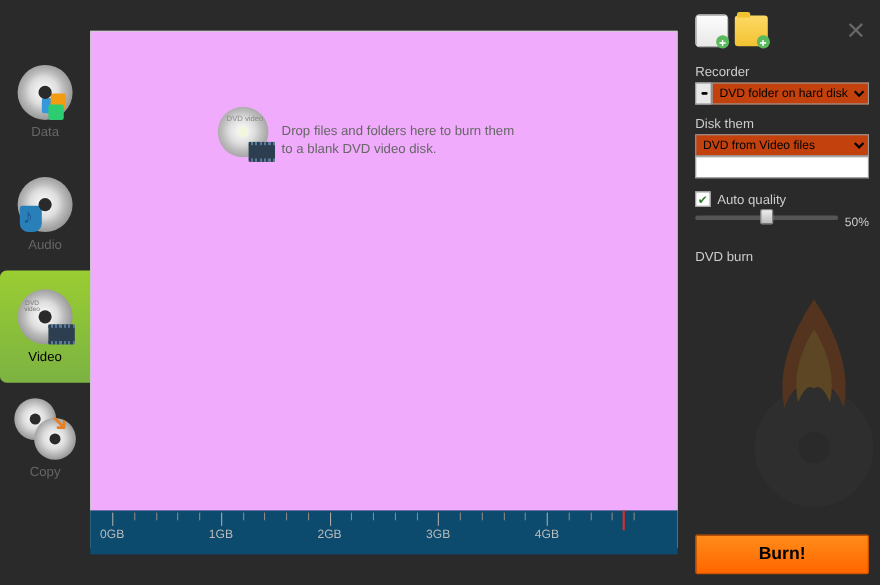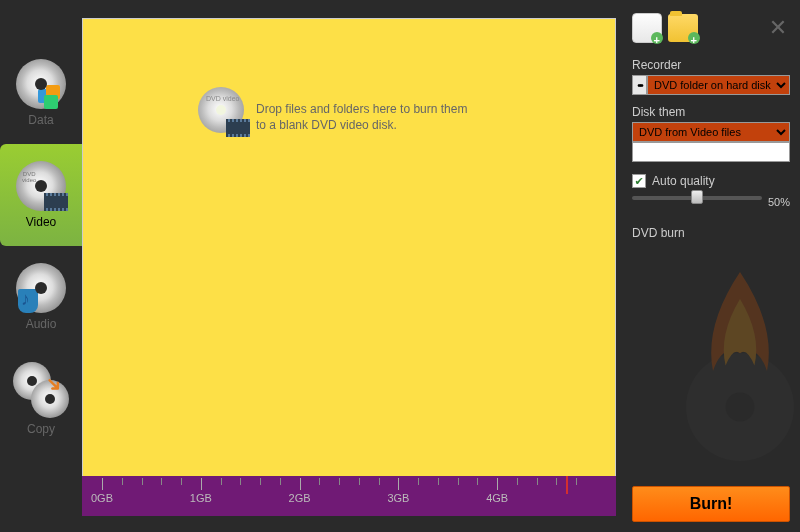--- a/index.html
+++ b/index.html
@@ -25,29 +25,29 @@
 .video-overlay::before { top: 0; }
 .video-overlay::after { bottom: 0; }
 .copy-pair { position: relative; width: 56px; height: 56px; }
 .copy-disc { width: 38px; height: 38px; border-radius: 50%; background: radial-gradient(circle at 48% 48%, #fff 0%, #ddd 35%, #999 70%, #666 100%); position: absolute; }
 .copy-disc::after { content: ''; width: 10px; height: 10px; border-radius: 50%; background: #2a2a2a; position: absolute; top: 14px; left: 14px; }
 .cd1 { top: 0; left: 0; }
 .cd2 { bottom: 0; right: 0; }
 .copy-arrow { position: absolute; top: 10px; right: 6px; color: #e67e22; font-size: 20px; transform: rotate(45deg); }
 
 
-.main { position: absolute; left: 82px; top: 18px; width: 534px; height: 470px; background: #fde047; border: 1px solid #ccc; }
+.main { position: absolute; left: 82px; top: 28px; width: 534px; height: 470px; background: #f0abfc; border: 1px solid #ccc; }
 .drop-hint { position: absolute; left: 115px; top: 68px; display: flex; align-items: flex-start; }
 .drop-hint-text { color: #666; font-size: 12px; line-height: 16px; margin-left: 12px; margin-top: 14px; }
 .hint-disc { width: 46px; height: 46px; border-radius: 50%; background: radial-gradient(circle at 48% 48%, #fff 0%, #ddd 35%, #bbb 55%, #999 80%); position: relative; display: flex; align-items: center; justify-content: center; }
 .hint-disc::after { content: ''; width: 10px; height: 10px; border-radius: 50%; background: #f2f6df; position: absolute; }
 .hint-dvd-text { position: absolute; font-size: 7px; color: #888; top: 8px; left: 8px; }
 
 
-.ruler { position: absolute; left: 82px; top: 476px; width: 534px; height: 40px; background: #701a75; }
+.ruler { position: absolute; left: 82px; top: 464px; width: 534px; height: 40px; background: #0c4a6e; }
 .ruler-tick-major { position: absolute; width: 1px; height: 12px; background: #aaa; top: 2px; }
 .ruler-tick-minor { position: absolute; width: 1px; height: 7px; background: #888; top: 2px; }
 .ruler-label { position: absolute; top: 16px; color: #bbb; font-size: 11px; transform: translateX(-50%); }
 .ruler-marker { position: absolute; width: 2px; height: 18px; background: #d32f2f; top: 0; }
 
 
 .rpanel { position: absolute; left: 622px; top: 0; width: 178px; height: 532px; background: #2a2a2a; padding: 8px 10px; }
 .rpanel-top { display: flex; align-items: center; height: 40px; gap: 6px; }
 .file-btn { width: 30px; height: 30px; background: linear-gradient(to bottom, #fdfdfd, #e8e8e8); border-radius: 4px; position: relative; cursor: pointer; border: 1px solid #ccc; }
 .file-btn::after { content: ''; position: absolute; width: 12px; height: 12px; background: #5cb85c; border-radius: 50%; bottom: -2px; right: -2px; }
@@ -83,32 +83,32 @@
   <div class="sidebar-item" style="margin-top:42px">
     <div class="disc-icon">
       <div class="data-overlay">
           <div class="data-box db1"></div>
           <div class="data-box db2"></div>
           <div class="data-box db3"></div>
         </div>
     </div>
     <div class="sidebar-label">Data</div>
   </div>
+  <div class="sidebar-item">
+    <div class="disc-icon">
+      <div class="audio-overlay"></div>
+    </div>
+    <div class="sidebar-label">Audio</div>
+  </div>
   <div class="sidebar-item active">
     <div class="disc-icon">
       <div class="hint-dvd-text" style="top:10px;left:6px;font-size:6px;color:#777">DVD<br>video</div>
       <div class="video-overlay"></div>
     </div>
     <div class="sidebar-label">Video</div>
-  </div>
-  <div class="sidebar-item">
-    <div class="disc-icon">
-      <div class="audio-overlay"></div>
-    </div>
-    <div class="sidebar-label">Audio</div>
   </div>
   <div class="sidebar-item">
     <div class="copy-pair">
       <div class="copy-disc cd1"></div>
       <div class="copy-disc cd2"></div>
       <div class="copy-arrow">➜</div>
     </div>
     <div class="sidebar-label">Copy</div>
   </div>
 </div>

